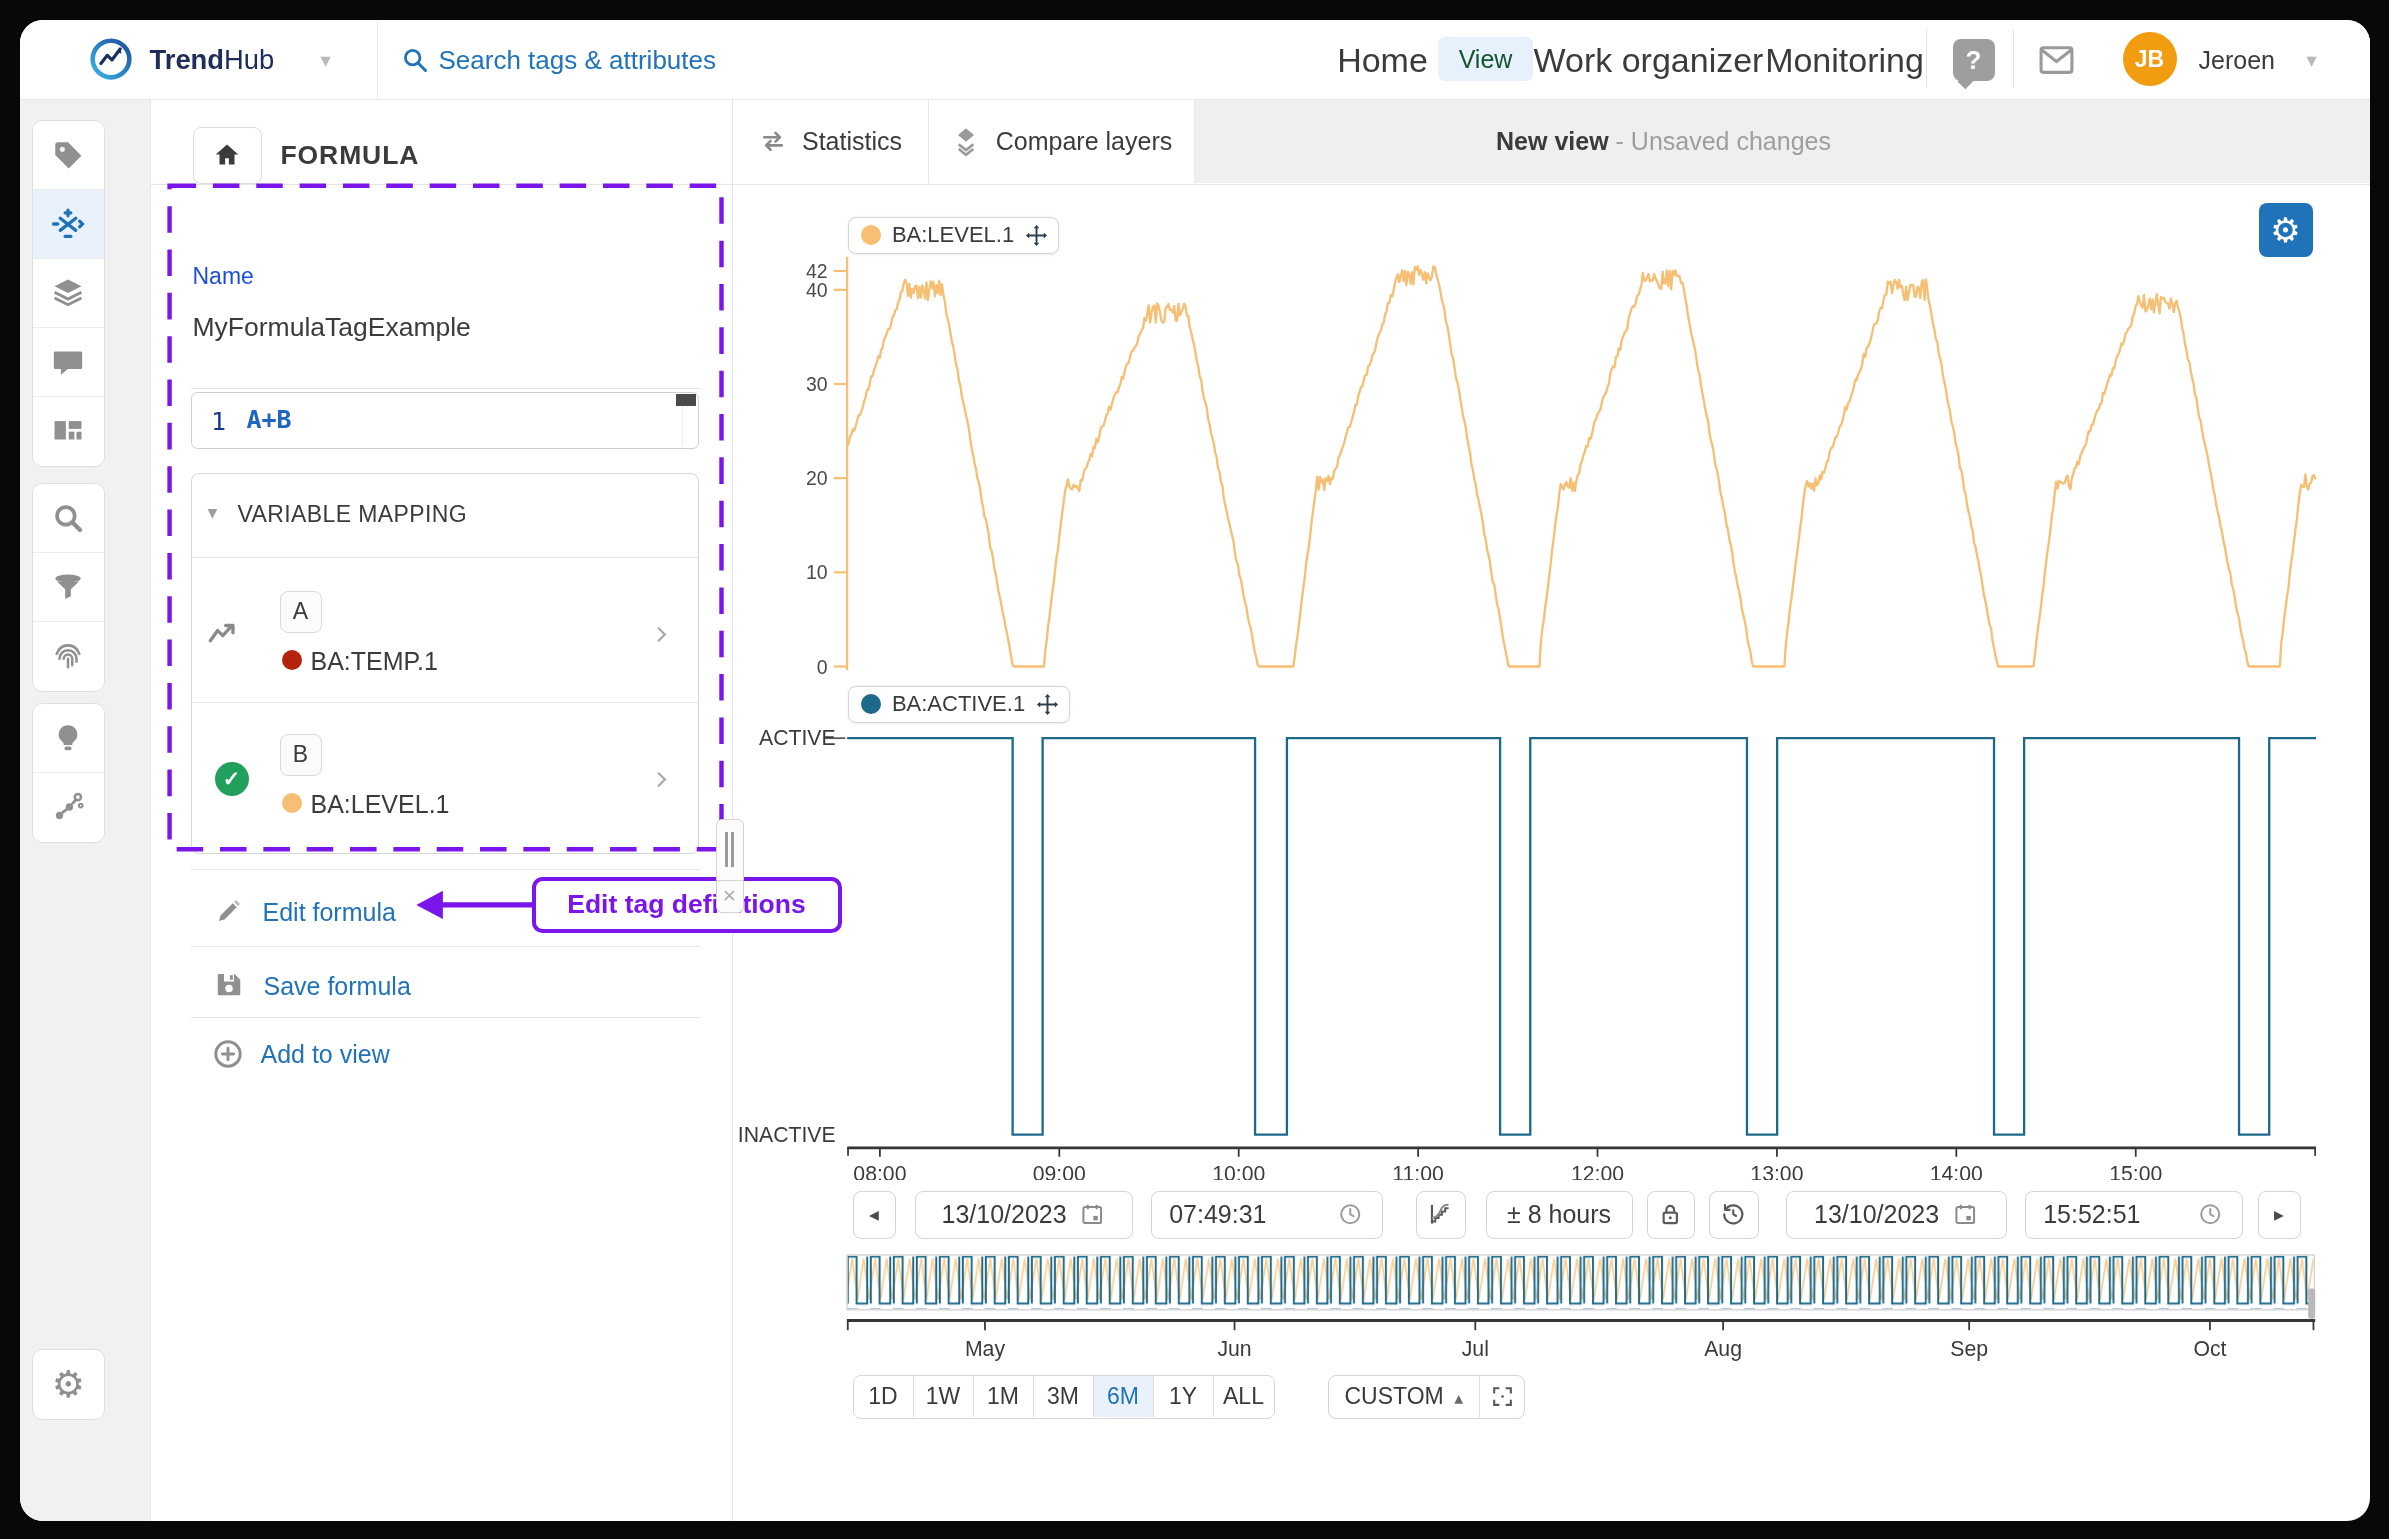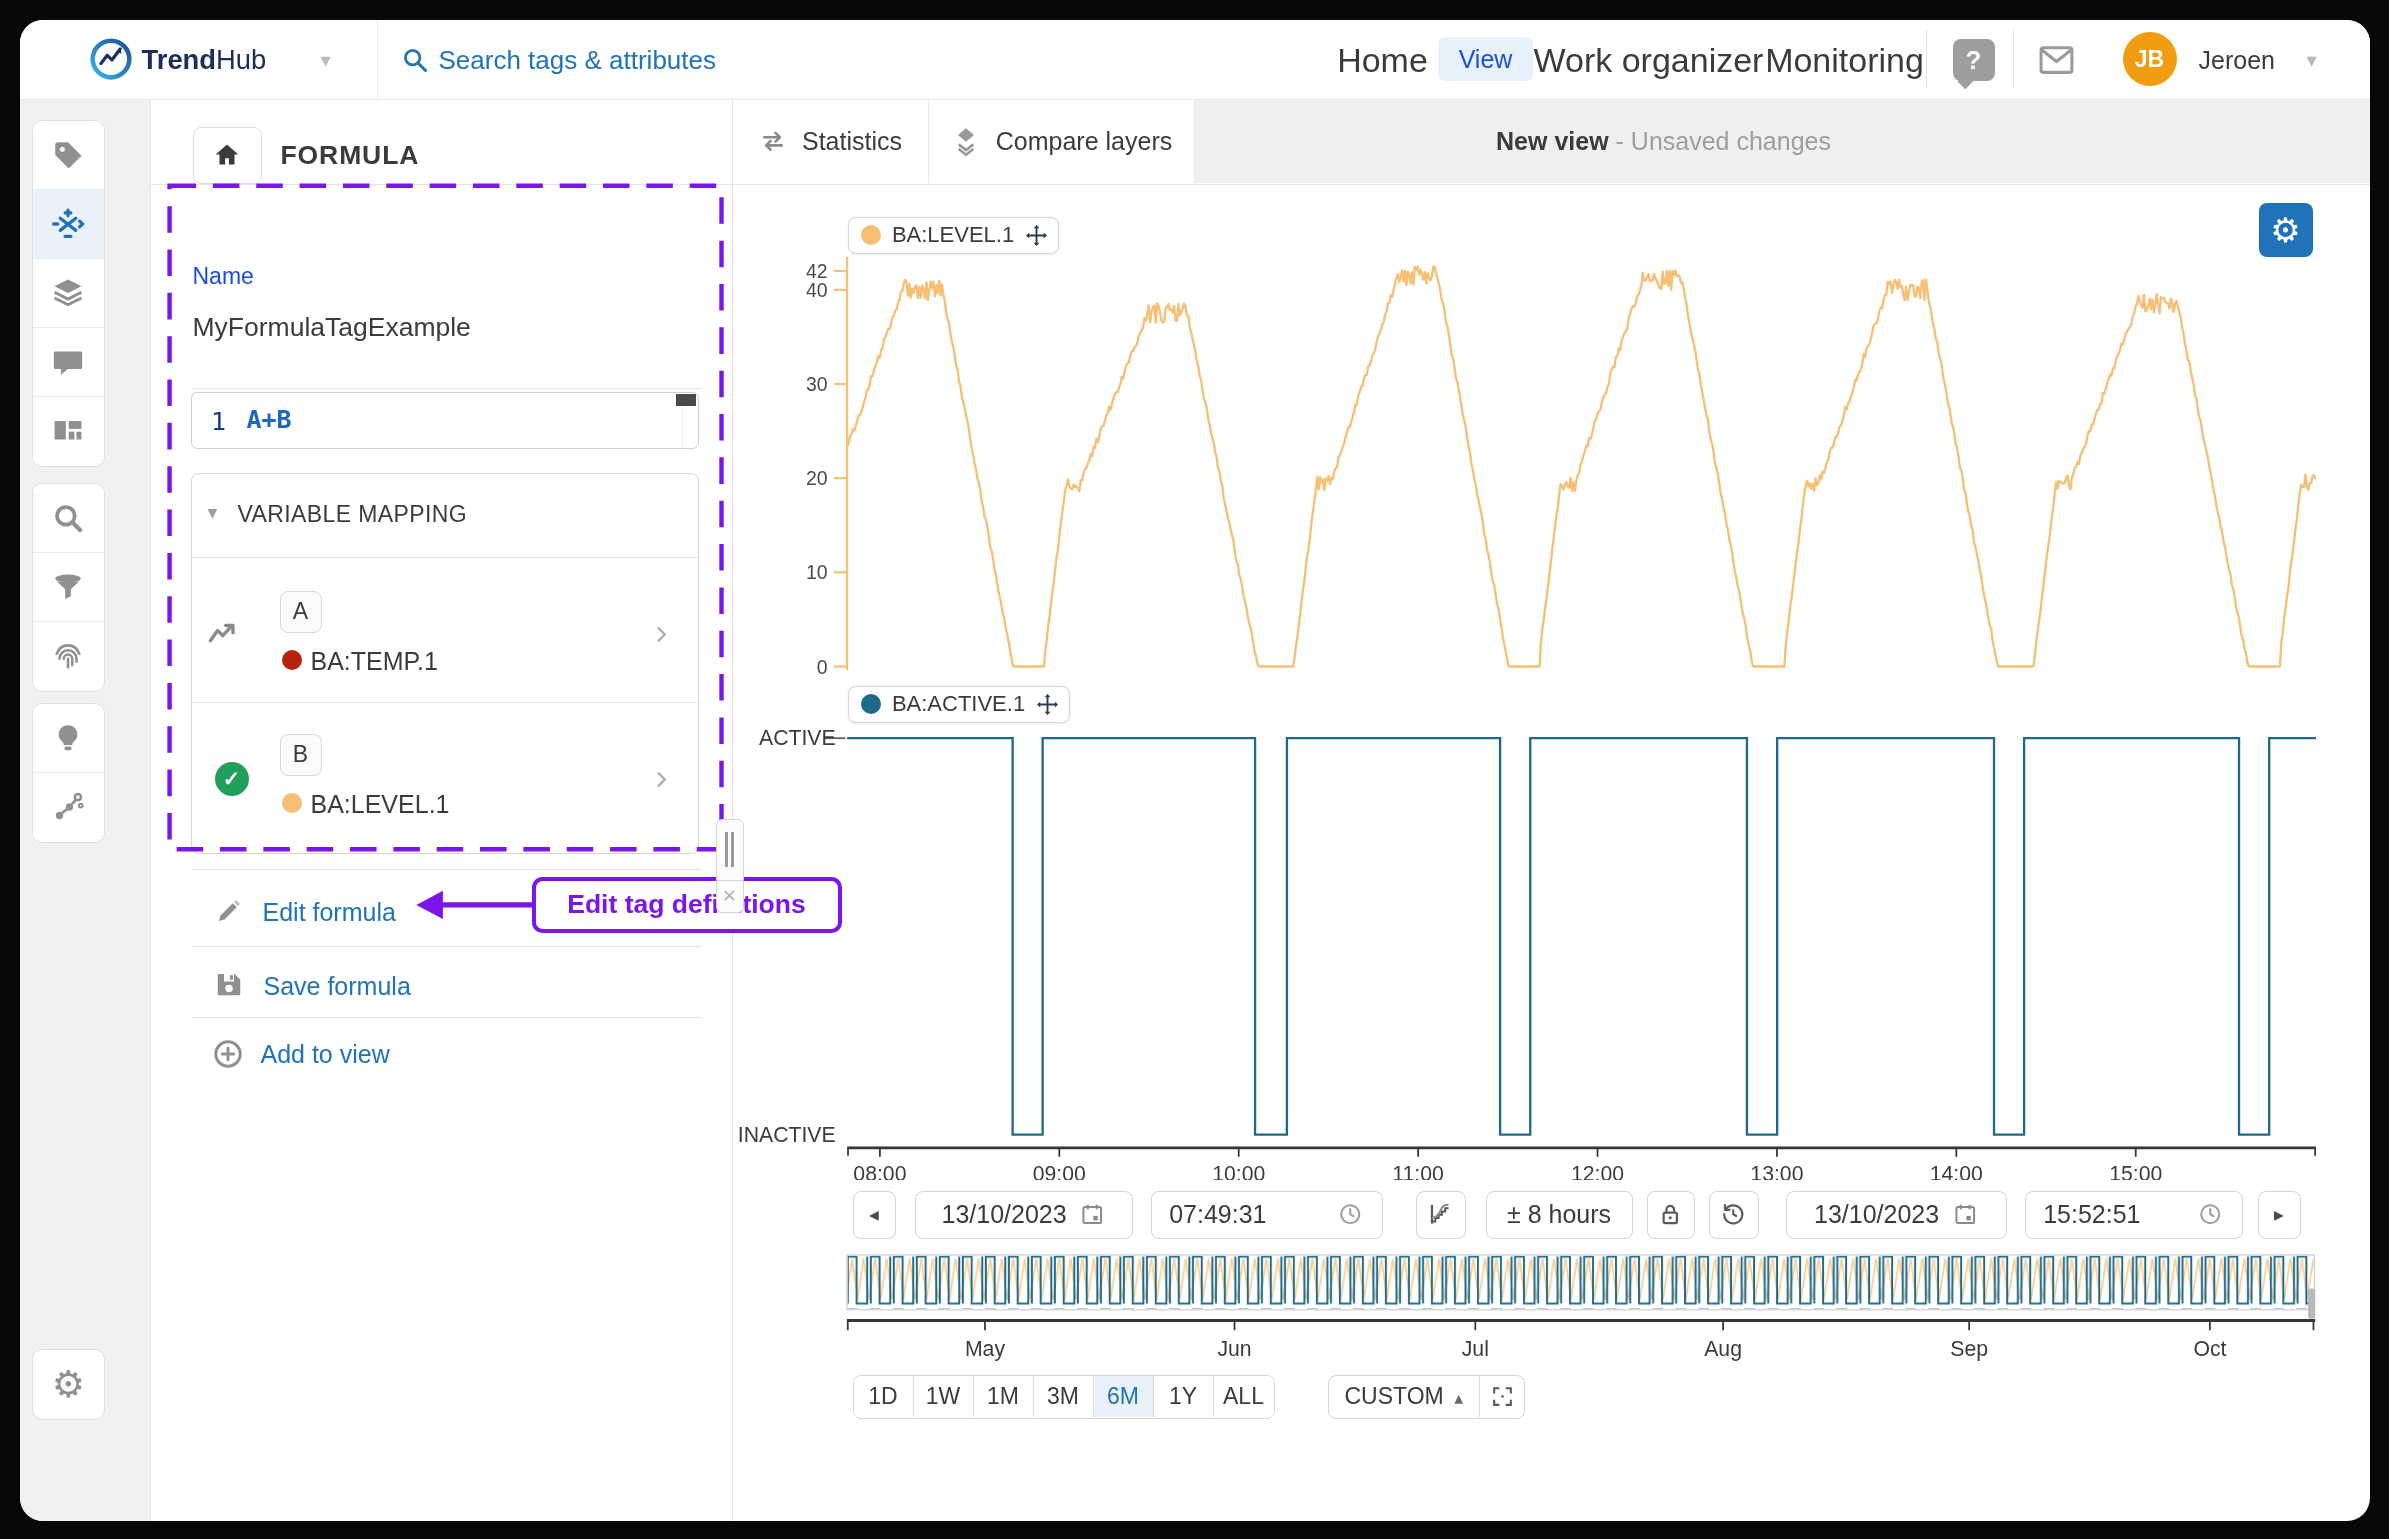--- a/index.html
+++ b/index.html
@@ -14,21 +14,21 @@
   .topbar { position:absolute; left:0; top:0; width:2350px; height:80px; background:#fff;
     border-bottom:1.8px solid #e6e6e6; z-index:30; }
   .brand-text { font-size:27.4px; color:#1e2d5a; }
   .brand-text b { font-weight:800; }
   .vdiv { position:absolute; top:0; width:1.8px; height:80px; background:#ececec; }
   .vdiv.short { top:10.6px; height:58px; background:#e2e2e2; }
   .search-text { font-size:26px; color:#2173b9; }
   .nav-item { position:absolute; top:0; height:80px; line-height:80px; font-size:34px; color:#3b3b3b;
     transform:translateX(-50%); cursor:pointer; }
   .nav-chip { position:absolute; top:17.7px; height:44px; line-height:44px; padding:0 21px;
-    background:#e7f1fb; border-radius:7px; color:#1d4ed8; font-size:25px; transform:translateX(-50%); }
+    background:#e7f1fb; border-radius:7px; color:#14532d; font-size:25px; transform:translateX(-50%); }
   .help-btn { position:absolute; width:42px; height:42px; background:#9e9e9e; border-radius:8px;
     color:#fff; font-size:26px; font-weight:bold; text-align:center; line-height:42px; }
   .help-btn:after { content:""; position:absolute; left:7px; bottom:-5.3px; width:10.6px; height:10.6px;
     background:#9e9e9e; transform:rotate(45deg); }
   .avatar { position:absolute; width:54px; height:54px; border-radius:50%; background:#F29C11;
     color:#fff; font-weight:bold; font-size:23px; text-align:center; line-height:54px; }
   .caret { color:#b9b9b9; font-size:20.4px; }
 
   
   .rail { position:absolute; left:0; top:80px; width:131px; height:1421px; background:#f1f1f1;
@@ -148,21 +148,21 @@
       <defs>
             <linearGradient id="lg" x1="0" y1="1" x2="1" y2="0">
         <stop offset="0" stop-color="#3bb3e6"></stop>
               <stop offset="1" stop-color="#1c4f9c"></stop>
             </linearGradient>
           </defs>
       <circle cx="24" cy="24" r="20" stroke="url(#lg)" stroke-width="5" fill="none"></circle>
       <path d="M13 29l7-9 5 5 9-12" stroke="#16325c" stroke-width="3.5" fill="none" stroke-linecap="round" stroke-linejoin="round"></path>
       <path d="M34 12l1.5 6-6-1.5z" fill="#16325c"></path>
     </svg>
-    <div class="abs brand-text" style="left:122px; top:0; height:91px; line-height:80px;"><b>Trend</b><span>Hub</span></div>
+    <div class="abs brand-text" style="left:130px; top:0; height:91px; line-height:80px;"><b>Trend</b><span>Hub</span></div>
     <div class="abs caret" style="left:301px; top:0; height:80px; line-height:80px;">▾</div>
     <div class="vdiv" style="left:357px;"></div>
 
     <svg class="abs" style="left:381px; top:26px;" width="28" height="28" viewBox="0 0 24 24">
       <circle cx="10" cy="10" r="6.2" stroke="#2173b9" stroke-width="2.4" fill="none"></circle>
       <path d="M14.6 14.6L21 21" stroke="#2173b9" stroke-width="2.6" stroke-linecap="round"></path>
     </svg>
     <div class="abs search-text" style="left:419px; top:0; height:80px; line-height:80px;">Search tags &amp; attributes</div>
 
     <div class="nav-item" style="left:1363px;">Home</div>

